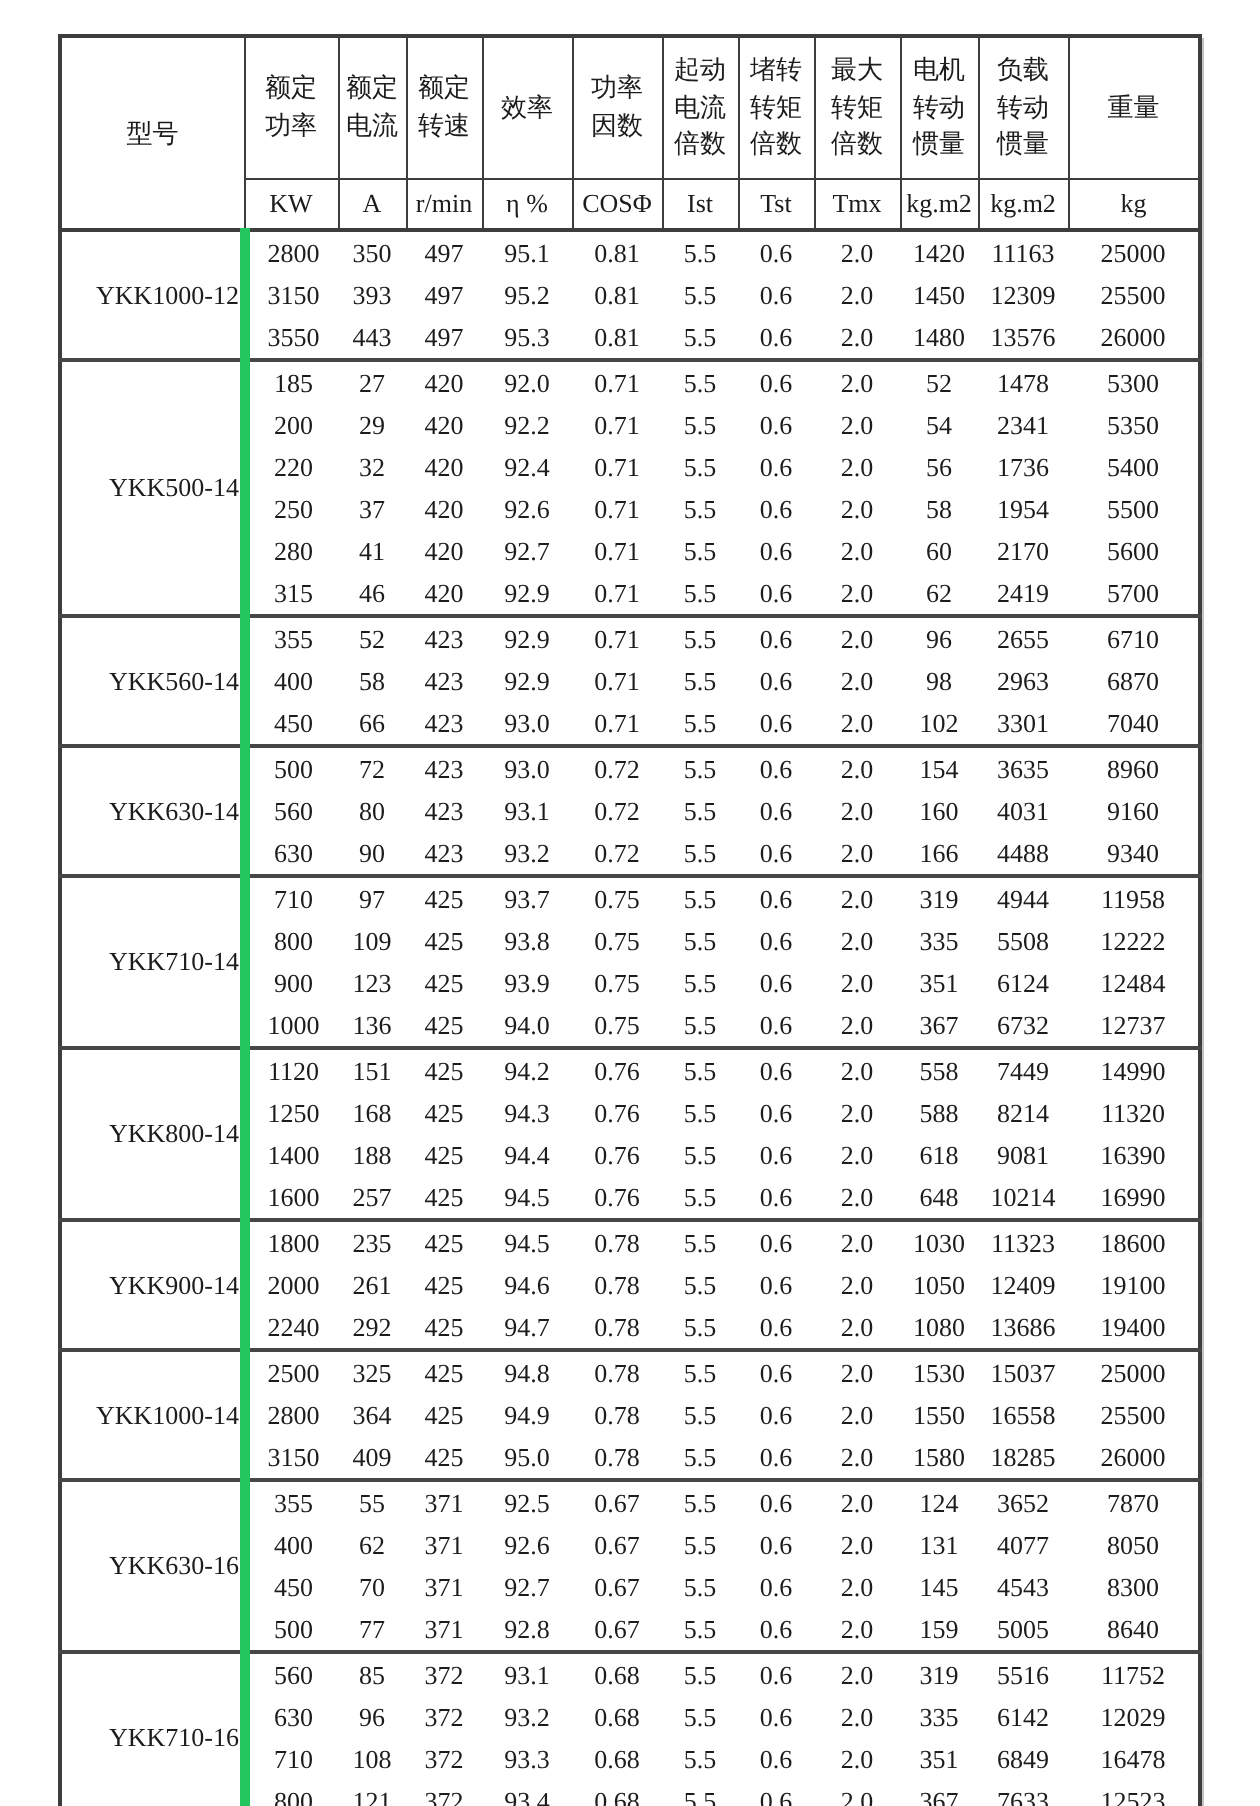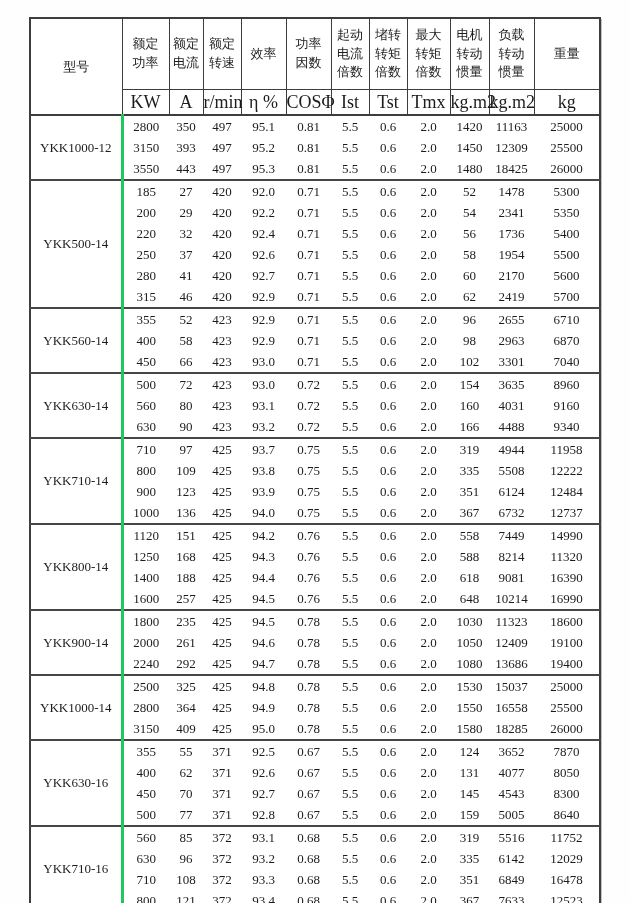--- a/index.html
+++ b/index.html
@@ -29,37 +29,38 @@
   
   thead th {
     border: 1px solid #3d3d3d;
     font-weight: normal;
     font-size: 13px;
     padding: 0;
     vertical-align: middle;
     text-align: center;
   }
   thead tr.title-row th { height: 70px; }
-  thead tr.unit-row  th { height: 24px; font-size: 18px; }
+  thead tr.unit-row  th { height: 24px; font-size: 13px; }
   thead { border-bottom: 2px solid #3d3d3d; }
   th .tl { display: block; line-height: 1.45; }
   
   tbody { border-top: 2px solid #464646; }
   tbody td {
     height: 21px;
     font-size: 13px;
     text-align: center;
     vertical-align: middle;
     padding: 0;
     white-space: nowrap;
   }
   td.model-cell {
-    border-right: 3px solid #22c55e;
+    border-right: 5px solid #22c55e;
     font-size: 13px;
     letter-spacing: 0;
+    text-align: right;
   }
 </style>
 </head>
 <body>
 
 <div class="page">
   <table class="spec">
     <colgroup>
         <col style="width: 92px;">
         <col style="width: 47px;">
@@ -173,21 +174,21 @@
         <tr>
           <td>3550</td>
           <td>443</td>
           <td>497</td>
           <td>95.3</td>
           <td>0.81</td>
           <td>5.5</td>
           <td>0.6</td>
           <td>2.0</td>
           <td>1480</td>
-          <td>18425</td>
+          <td>13576</td>
           <td>26000</td>
         </tr>
       </tbody>
       <tbody>
         <tr>
           <td class="model-cell" rowspan="6">YKK500-14</td>
           <td>185</td>
           <td>27</td>
           <td>420</td>
           <td>92.0</td>

